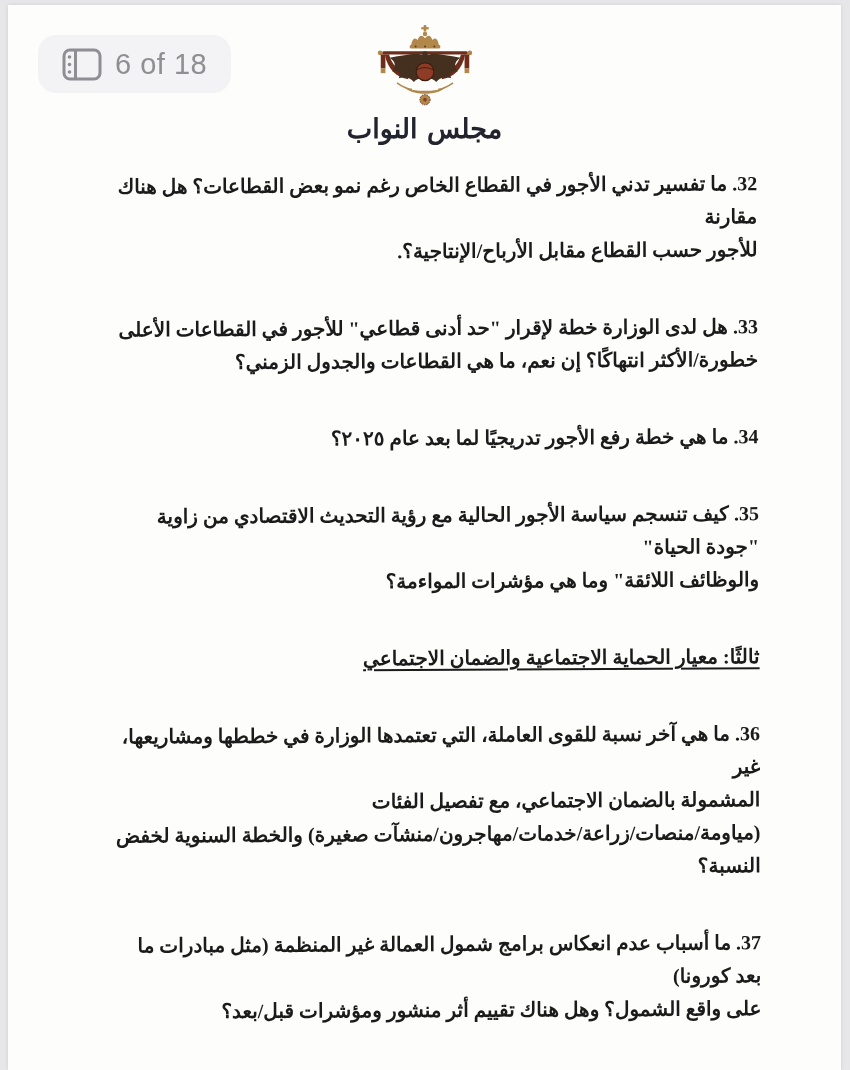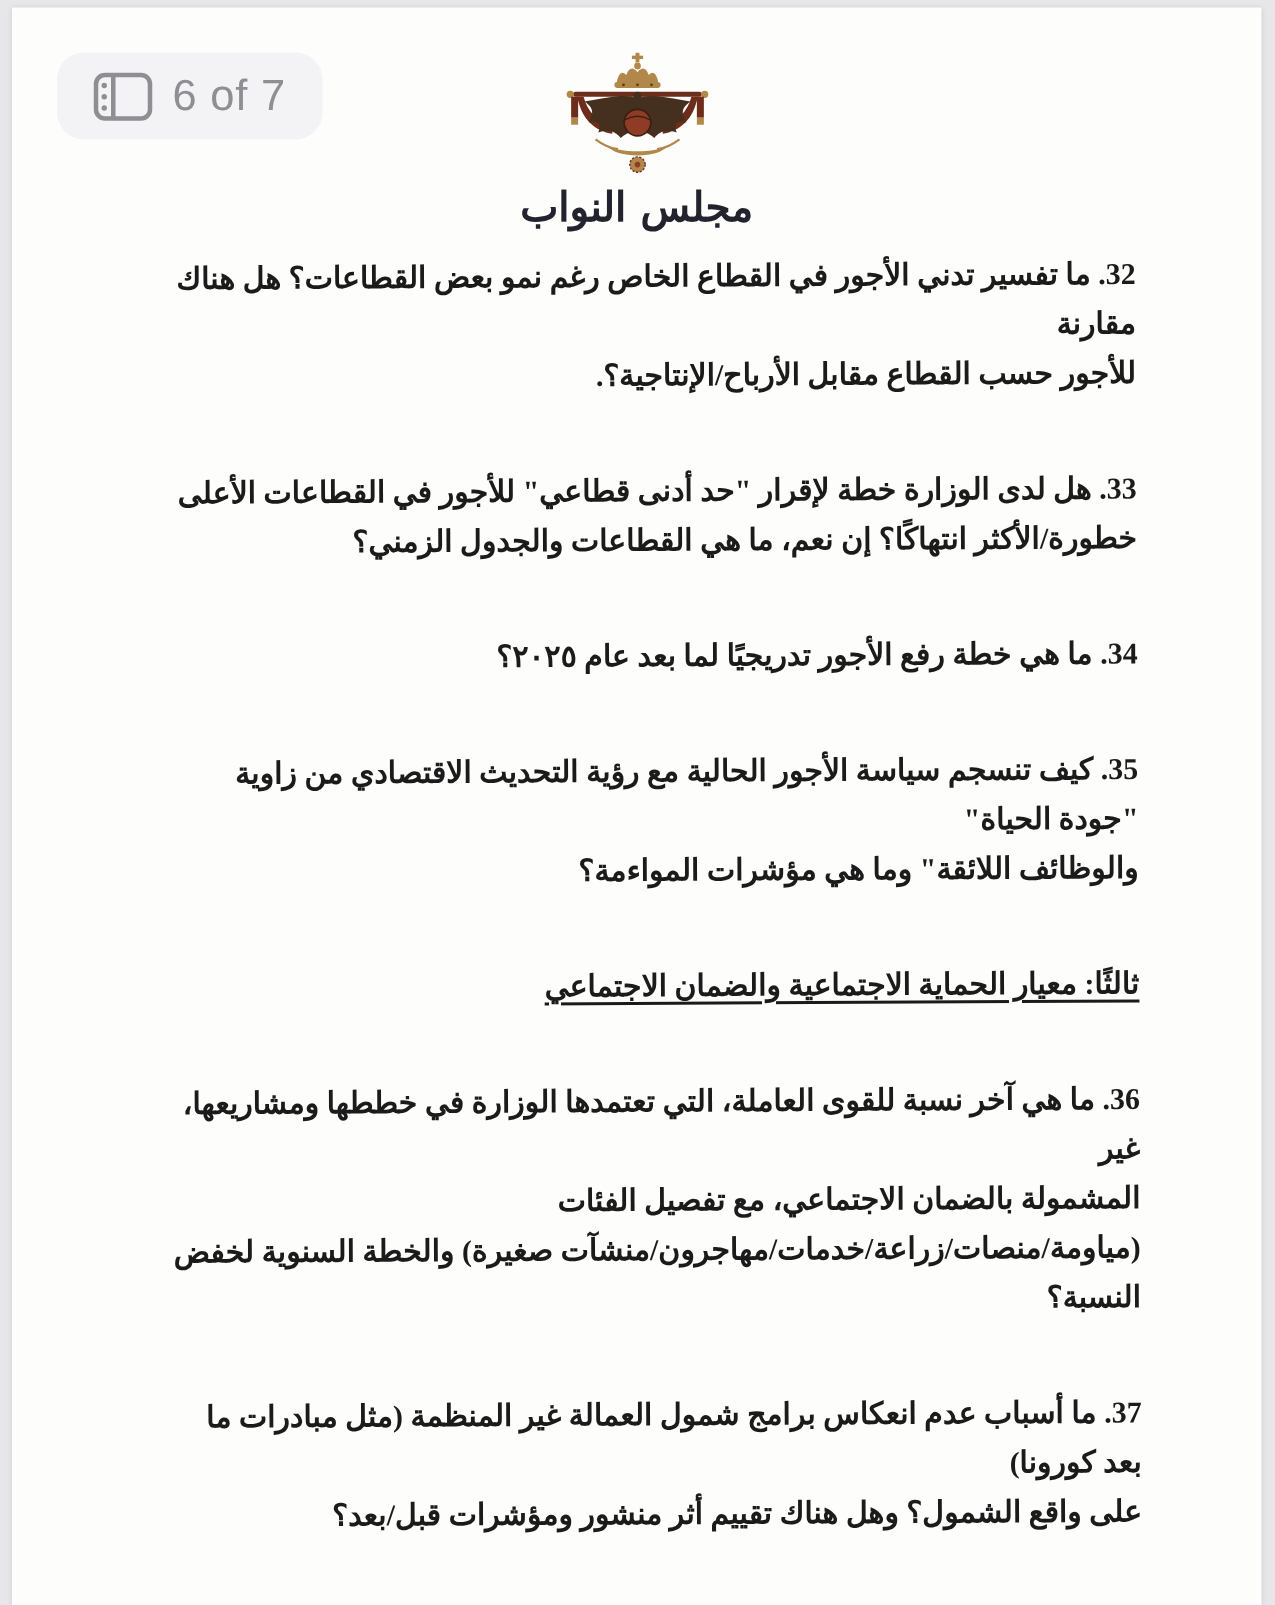--- a/index.html
+++ b/index.html
@@ -18,21 +18,21 @@
     position:absolute;left:30px;top:30px;
     height:58px;border-radius:18px;background:#f3f3f5;
     display:flex;align-items:center;gap:13px;padding:0 24px;
     color:#8e8e93;font-size:29px;font-weight:500;letter-spacing:.5px;
     cursor:pointer;
   }
   .pill svg{display:block;}
   
   .doc-header{
     height:158px;display:flex;flex-direction:column;align-items:center;
-    justify-content:flex-start;padding-top:30px;box-sizing:border-box;
+    justify-content:flex-start;padding-top:20px;box-sizing:border-box;
   }
   .crest{width:112px;height:86px;}
   .callig{
     margin-top:2px;
     font-family:"DejaVu Serif","Liberation Serif",serif;
     font-size:27px;font-weight:700;color:#23232e;line-height:32px;
   }
   
   .content{
     padding:6px 84px 0 97px;
@@ -61,21 +61,21 @@
   <div class="pill">
     <span>
       <svg width="40" height="33" viewBox="0 0 40 33">
         <rect x="2" y="2" width="36" height="29" rx="6" fill="none" stroke="#8e8e93" stroke-width="3"></rect>
         <line x1="13.5" y1="2" x2="13.5" y2="31" stroke="#8e8e93" stroke-width="3"></line>
         <circle cx="7.5" cy="9" r="1.8" fill="#8e8e93"></circle>
         <circle cx="7.5" cy="16.5" r="1.8" fill="#8e8e93"></circle>
         <circle cx="7.5" cy="24" r="1.8" fill="#8e8e93"></circle>
       </svg>
     </span>
-    <span>6 of 7</span>
+    <span>6 of 18</span>
   </div>
 
   <div class="doc-header">
     <svg class="crest" viewBox="0 0 120 92">
 
       <g>
         <rect x="58.6" y="0" width="2.8" height="7" fill="#b1884a"></rect>
         <rect x="56" y="2.2" width="8" height="2.4" fill="#b1884a"></rect>
         <circle cx="60" cy="9.5" r="2.4" fill="#b1884a"></circle>
         <path d="M45 22 Q47 11 52 16 Q55 8 60 14 Q65 8 68 16 Q73 11 75 22 Z" fill="#b1884a"></path>

